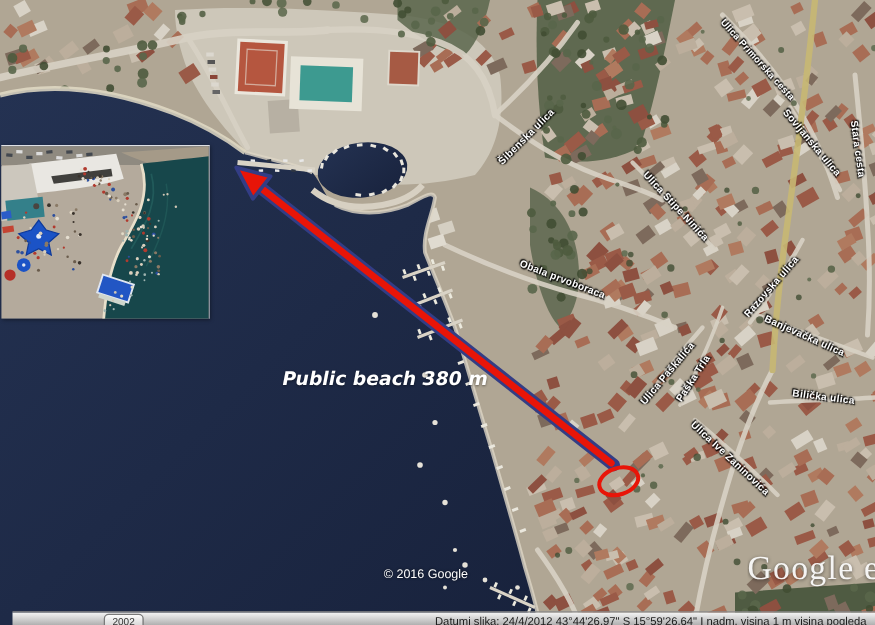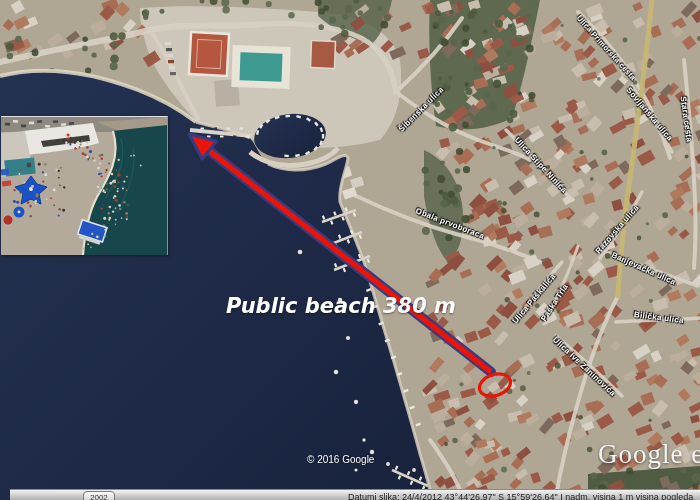--- a/index.html
+++ b/index.html
@@ -3,21 +3,21 @@
 <meta charset="utf-8">
 <style>
   html,body{margin:0;padding:0;background:#000;}
   .stage{position:relative;width:700px;height:500px;overflow:hidden;
          font-family:"Liberation Sans",sans-serif;background:#1d2a47;}
   .stage svg{position:absolute;left:0;top:0;}
   .street-label{position:absolute;color:#fff;font-size:8px;font-weight:bold;white-space:nowrap;
       transform-origin:left center;z-index:3;letter-spacing:.3px;
       text-shadow:0 0 2px #000,1px 1px 1px #000,-1px -1px 1px #000;}
   .distance-label{position:absolute;left:226px;top:294px;z-index:5;color:#fff;
-      font-family:"DejaVu Sans",sans-serif;font-size:21px;font-weight:bold;font-style:italic;
+      font-family:"DejaVu Sans",sans-serif;font-size:15px;font-weight:bold;font-style:italic;
       text-shadow:0 1px 2px rgba(0,0,0,.45);}
   .credit{position:absolute;color:#fff;font-size:10px;z-index:7;
       text-shadow:0 0 2px rgba(0,0,0,.8);}
   .credit.imagery{left:284px;top:435px;}
   .credit.google{left:307px;top:454px;}
   .watermark{position:absolute;left:598px;top:439px;width:110px;overflow:hidden;z-index:7;
       font-family:"Liberation Serif",serif;font-size:27px;color:rgba(255,255,255,.92);
       text-shadow:0 1px 3px rgba(0,0,0,.55);letter-spacing:1px;}
   .inset{position:absolute;left:1px;top:116px;width:166px;height:138px;z-index:6;
       border-top:1px solid rgba(255,255,255,.85);border-right:1px solid rgba(210,210,210,.6);

